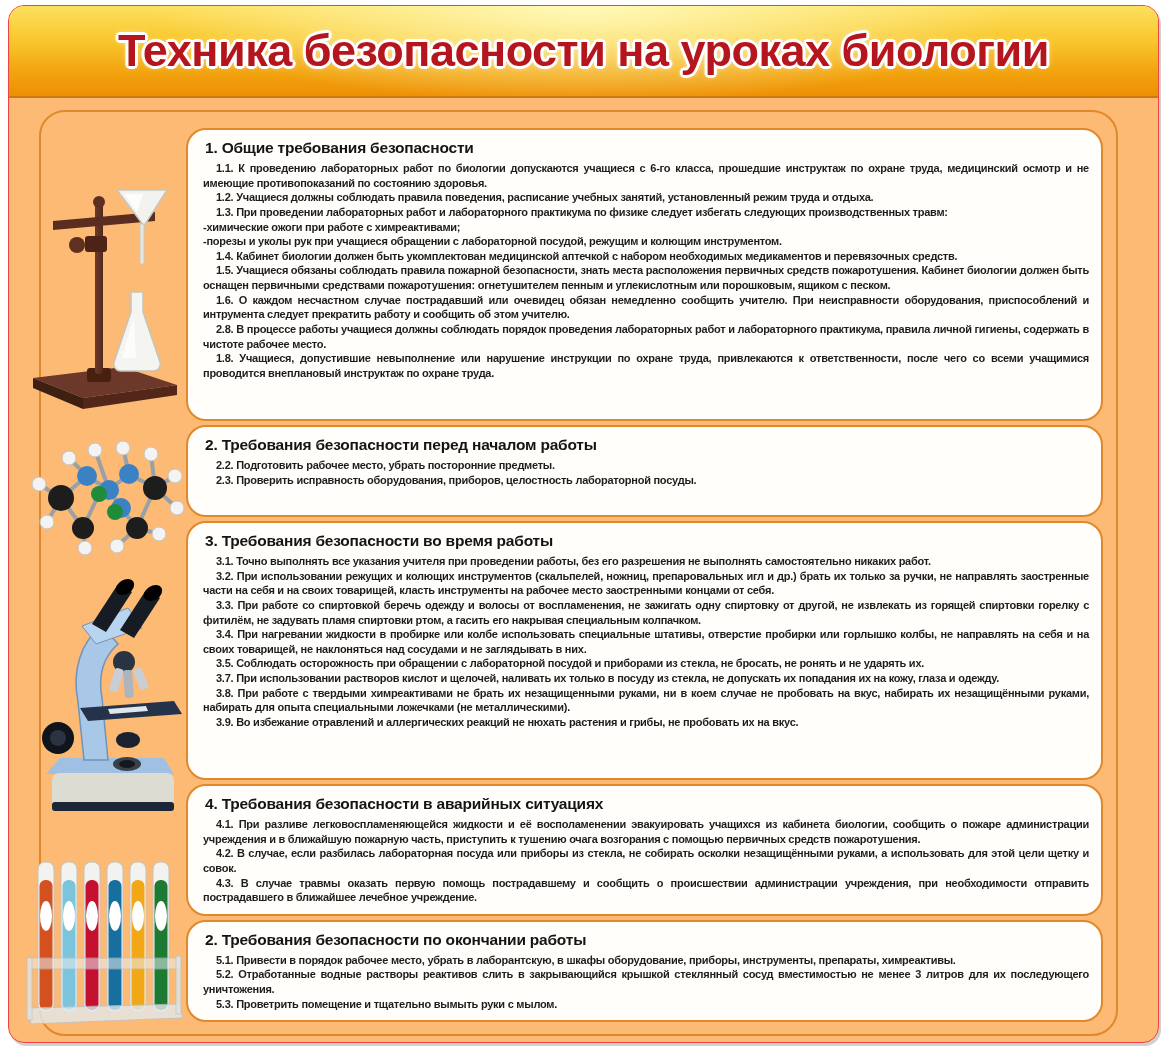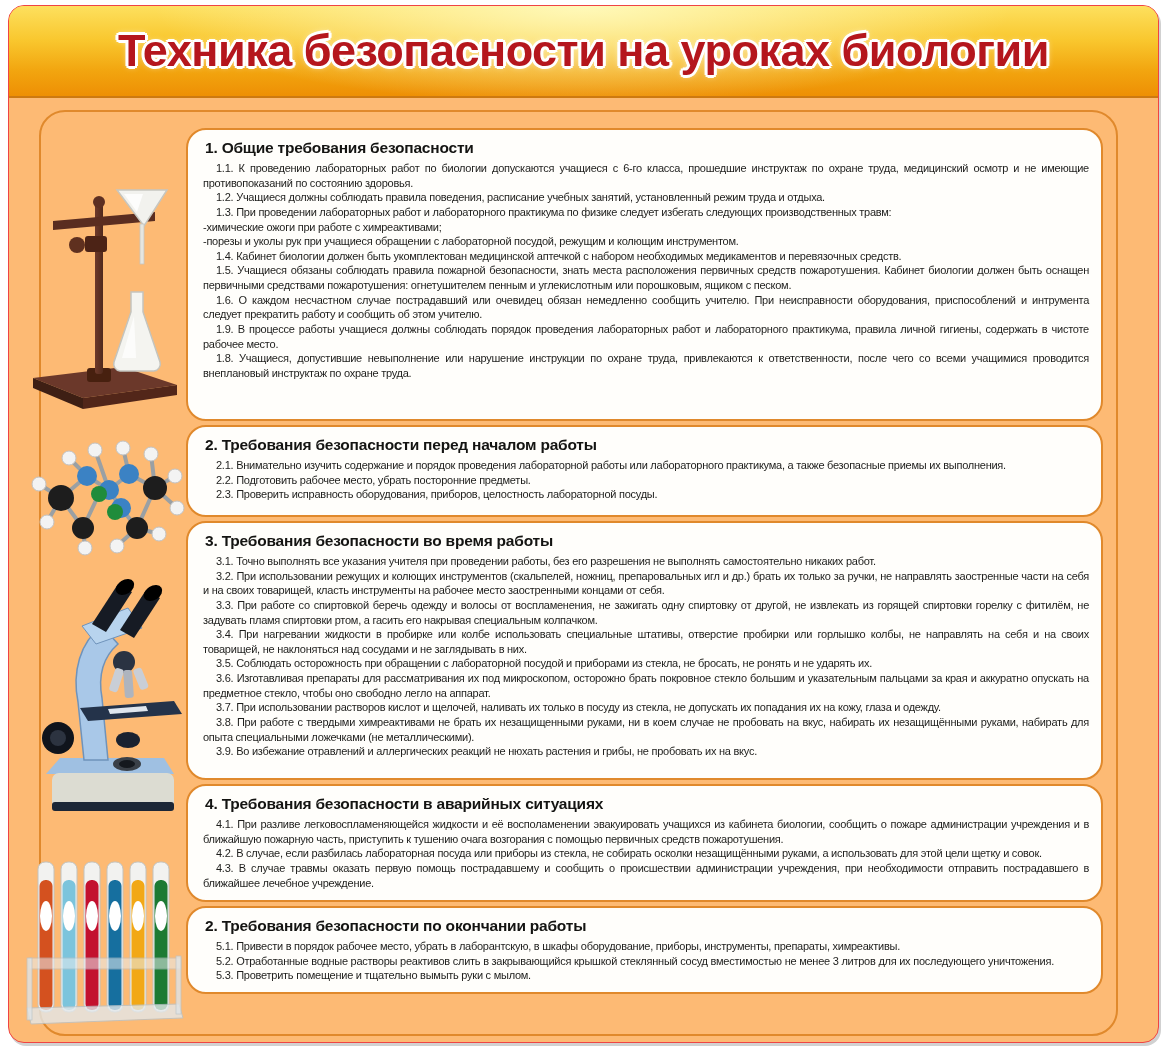--- a/index.html
+++ b/index.html
@@ -59,21 +59,21 @@
     background:#fffefb;
     padding:7px 12px 9px 15px;
   }
   .sec0{min-height:293px}.sec1{min-height:92px}.sec2{min-height:259px}
   .sec3{min-height:118px}.sec4{min-height:84px}
   .section h2{
     margin:2px 0 4px 2px;font-size:15.5px;font-weight:bold;color:#141412;
     letter-spacing:-.2px;
   }
   .item{
-    margin:0;font-size:11px;font-weight:normal;color:#1d1d1b;
+    margin:0;font-size:11px;font-weight:bold;color:#1d1d1b;
     line-height:1.33;text-align:justify;text-indent:13px;
     letter-spacing:-.25px;
   }
   .item.dash{text-indent:0;}
 </style>
 </head>
 <body>
 
 <div class="card">
 
@@ -228,37 +228,35 @@
       <section class="section sec0">
         <h2>1. Общие требования безопасности</h2>
         <p class="item">1.1. К проведению лабораторных работ по биологии допускаются учащиеся с 6-го класса, прошедшие инструктаж по охране труда, медицинский осмотр и не имеющие противопоказаний по состоянию здоровья.</p>
         <p class="item">1.2. Учащиеся должны соблюдать правила поведения, расписание учебных занятий, установленный режим труда и отдыха.</p>
         <p class="item">1.3. При проведении лабораторных работ и лабораторного практикума по физике следует избегать следующих производственных травм:</p>
         <p class="item dash">-химические ожоги при работе с химреактивами;</p>
         <p class="item dash">-порезы и уколы рук при учащиеся обращении с лабораторной посудой, режущим и колющим инструментом.</p>
         <p class="item">1.4. Кабинет биологии должен быть укомплектован медицинской аптечкой с набором необходимых медикаментов и перевязочных средств.</p>
         <p class="item">1.5. Учащиеся обязаны соблюдать правила пожарной безопасности, знать места расположения первичных средств пожаротушения. Кабинет биологии должен быть оснащен первичными средствами пожаротушения: огнетушителем пенным и углекислотным или порошковым, ящиком с песком.</p>
         <p class="item">1.6. О каждом несчастном случае пострадавший или очевидец обязан немедленно сообщить учителю. При неисправности оборудования, приспособлений и интрумента следует прекратить работу и сообщить об этом учителю.</p>
-        <p class="item">1.9. В процессе работы учащиеся должны соблюдать порядок проведения лабораторных работ и лабораторного практикума, правила личной гигиены, содержать в чистоте рабочее место.</p>
+        <p class="item">2.8. В процессе работы учащиеся должны соблюдать порядок проведения лабораторных работ и лабораторного практикума, правила личной гигиены, содержать в чистоте рабочее место.</p>
         <p class="item">1.8. Учащиеся, допустившие невыполнение или нарушение инструкции по охране труда, привлекаются к ответственности, после чего со всеми учащимися проводится внеплановый инструктаж по охране труда.</p>
       </section>
       <section class="section sec1">
         <h2>2. Требования безопасности перед началом работы</h2>
-        <p class="item">2.1. Внимательно изучить содержание и порядок проведения лабораторной работы или лабораторного практикума, а также безопасные приемы их выполнения.</p>
         <p class="item">2.2. Подготовить рабочее место, убрать посторонние предметы.</p>
         <p class="item">2.3. Проверить исправность оборудования, приборов, целостность лабораторной посуды.</p>
       </section>
       <section class="section sec2">
         <h2>3. Требования безопасности во время работы</h2>
         <p class="item">3.1. Точно выполнять все указания учителя при проведении работы, без его разрешения не выполнять самостоятельно никаких работ.</p>
         <p class="item">3.2. При использовании режущих и колющих инструментов (скальпелей, ножниц, препаровальных игл и др.) брать их только за ручки, не направлять заостренные части на себя и на своих товарищей, класть инструменты на рабочее место заостренными концами от себя.</p>
         <p class="item">3.3. При работе со спиртовкой беречь одежду и волосы от воспламенения, не зажигать одну спиртовку от другой, не извлекать из горящей спиртовки горелку с фитилём, не задувать пламя спиртовки ртом, а гасить его накрывая специальным колпачком.</p>
         <p class="item">3.4. При нагревании жидкости в пробирке или колбе использовать специальные штативы, отверстие пробирки или горлышко колбы, не направлять на себя и на своих товарищей, не наклоняться над сосудами и не заглядывать в них.</p>
         <p class="item">3.5. Соблюдать осторожность при обращении с лабораторной посудой и приборами из стекла, не бросать, не ронять и не ударять их.</p>
-        <p class="item">3.6. Изготавливая препараты для рассматривания их под микроскопом, осторожно брать покровное стекло большим и указательным пальцами за края и аккуратно опускать на предметное стекло, чтобы оно свободно легло на аппарат.</p>
         <p class="item">3.7. При использовании растворов кислот и щелочей, наливать их только в посуду из стекла, не допускать их попадания их на кожу, глаза и одежду.</p>
         <p class="item">3.8. При работе с твердыми химреактивами не брать их незащищенными руками, ни в коем случае не пробовать на вкус, набирать их незащищёнными руками, набирать для опыта специальными ложечками (не металлическими).</p>
         <p class="item">3.9. Во избежание отравлений и аллергических реакций не нюхать растения и грибы, не пробовать их на вкус.</p>
       </section>
       <section class="section sec3">
         <h2>4. Требования безопасности в аварийных ситуациях</h2>
         <p class="item">4.1. При разливе легковоспламеняющейся жидкости и её восполаменении эвакуировать учащихся из кабинета биологии, сообщить о пожаре администрации учреждения и в ближайшую пожарную часть, приступить к тушению очага возгорания с помощью первичных средств пожаротушения.</p>
         <p class="item">4.2. В случае, если разбилась лабораторная посуда или приборы из стекла, не собирать осколки незащищёнными руками, а использовать для этой цели щетку и совок.</p>
         <p class="item">4.3. В случае травмы оказать первую помощь пострадавшему и сообщить о происшествии администрации учреждения, при необходимости отправить пострадавшего в ближайшее лечебное учреждение.</p>
       </section>

